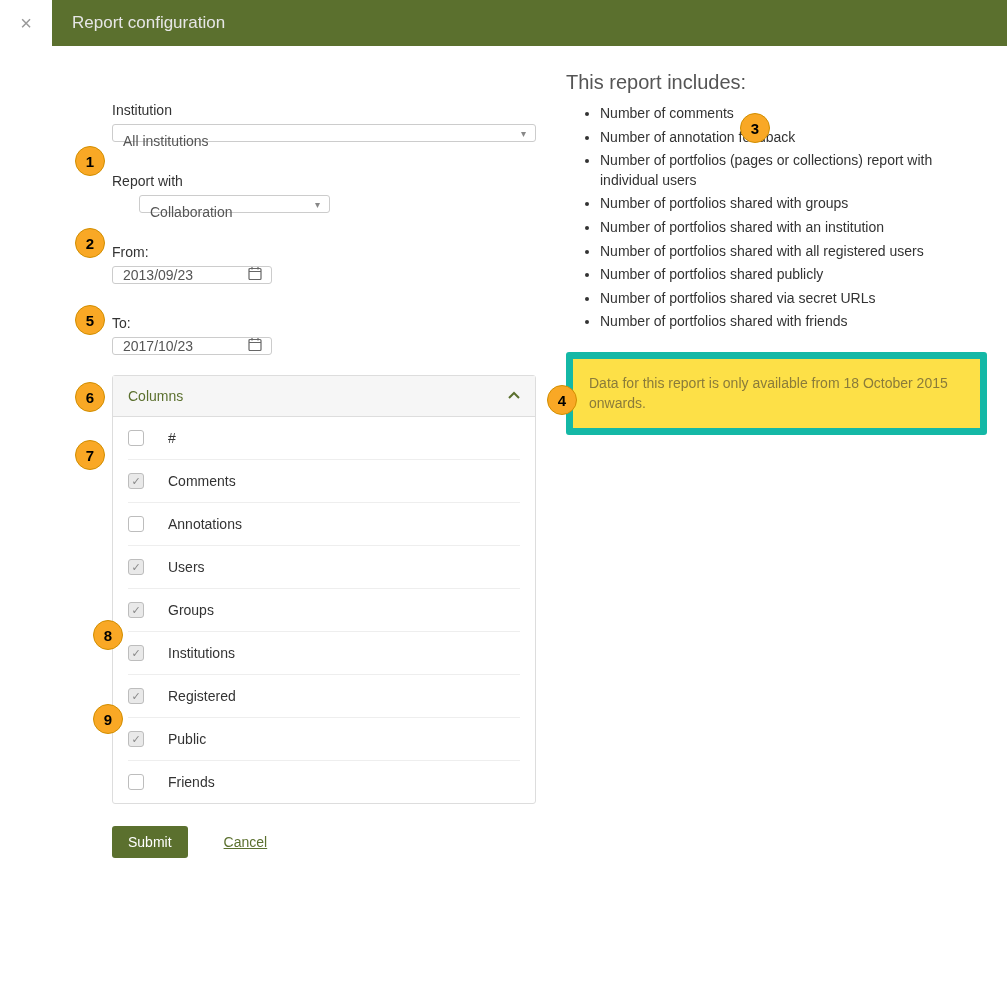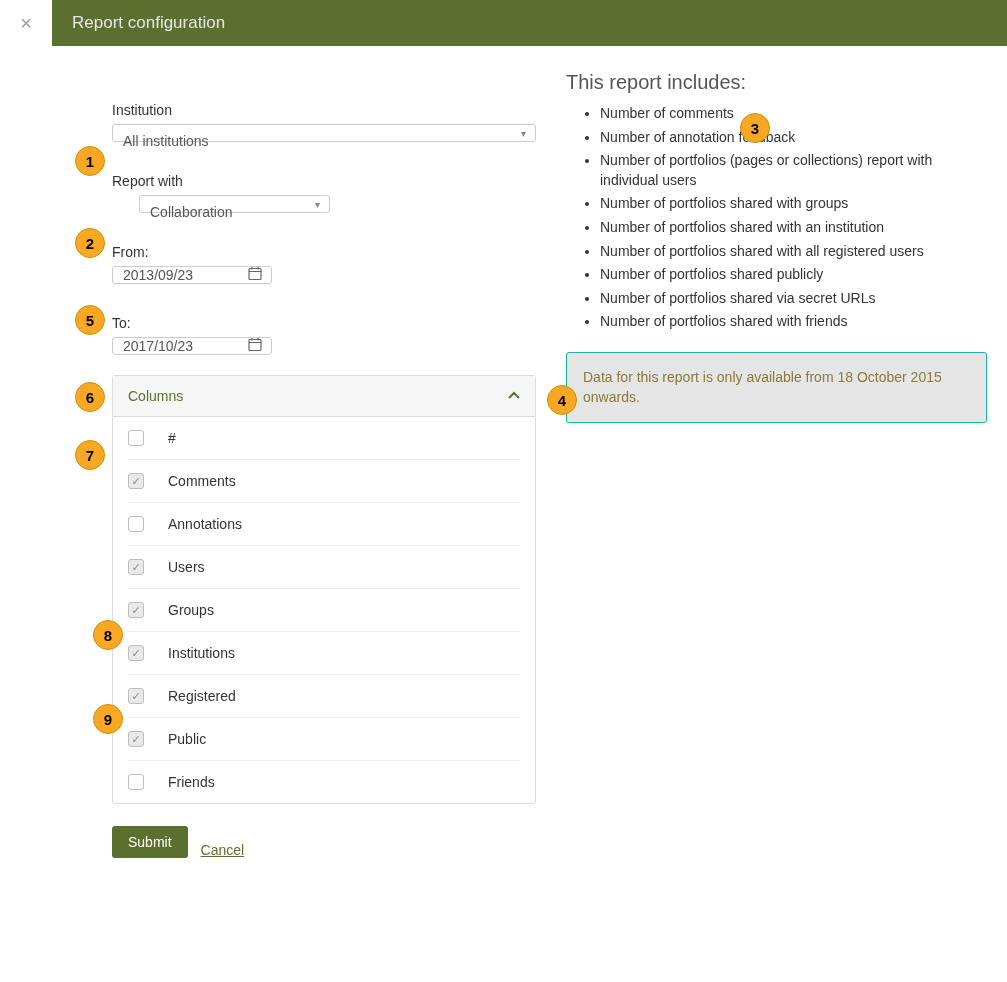--- a/index.html
+++ b/index.html
@@ -25,27 +25,27 @@
   .panel-header { background: #f6f6f6; border-bottom: 1px solid #ddd; padding: 12px 15px; display: flex; justify-content: space-between; align-items: center; cursor: pointer; }
   .panel-header .ph-title { color: #5b702e; font-size: 14px; }
   .panel-header .chev { color: #5b702e; font-size: 13px; }
   .panel-body { padding: 0 15px; }
   .col-row { display: flex; align-items: center; padding: 13px 0; border-bottom: 1px solid #eee; gap: 24px; }
   .col-row:last-child { border-bottom: none; }
   .chk { width: 16px; height: 16px; border: 1px solid #bdbdbd; border-radius: 3px; background: #fff; display: flex; align-items: center; justify-content: center; cursor: pointer; }
   .chk.checked { background: #e9e9e9; }
   .chk.checked::after { content: "✓"; font-size: 11px; color: #888; line-height: 1; }
   .col-label { color: #333; }
-  .btn-row { margin-top: 22px; display: flex; align-items: flex-end; gap: 13px; }
+  .btn-row { margin-top: 22px; display: flex; align-items: center; gap: 36px; }
   .btn-submit { background: #5b702e; color: #fff; border: none; padding: 8px 16px; border-radius: 3px; font-size: 14px; cursor: pointer; }
   .btn-cancel { color: #5b702e; text-decoration: underline; font-size: 14px; cursor: pointer; }
   .right-title { font-size: 20px; font-weight: 300; color: #555; margin-bottom: 8px; }
   .include-list { list-style: disc; padding-left: 34px; color: #333; }
   .include-list li { padding: 2px 0; line-height: 1.4; }
-  .alert { background: #e5e5e5; border: 1px solid #14b8a6; color: #8a7b3a; padding: 14px 16px; border-radius: 3px; margin-top: 18px; line-height: 1.45; }
+  .alert { background: #fde047; border: 7px solid #14b8a6; color: #8a7b3a; padding: 14px 16px; border-radius: 3px; margin-top: 18px; line-height: 1.45; }
   .callout {
     position: absolute; width: 30px; height: 30px; border-radius: 50%;
     background: #f9a825; color: #000; font-weight: 700; font-size: 15px;
     display: flex; align-items: center; justify-content: center;
     border: 1px solid #d18e00;
   }
   .c1  { left: 75px;  top: 100px; }
   .c2  { left: 75px;  top: 182px; }
   .c3  { left: 740px; top: 67px;  }
   .c4  { left: 547px; top: 339px; }

